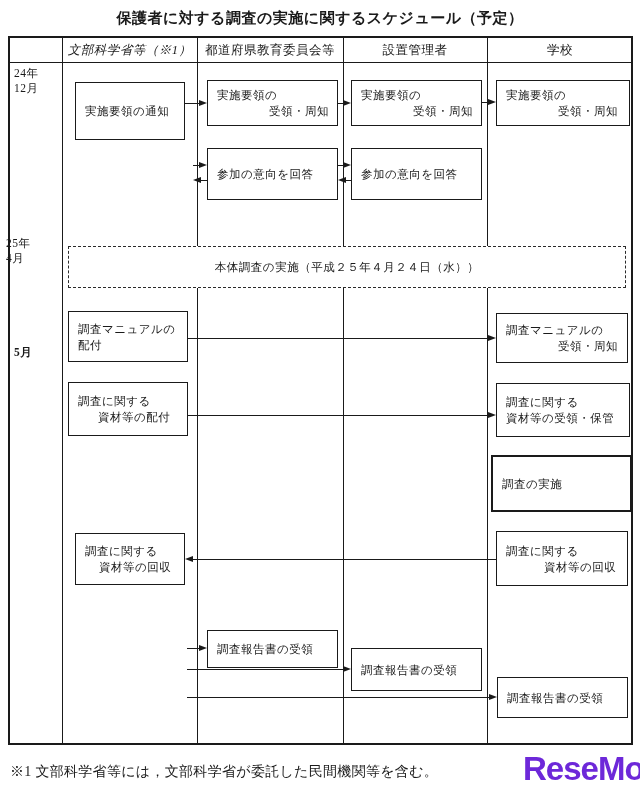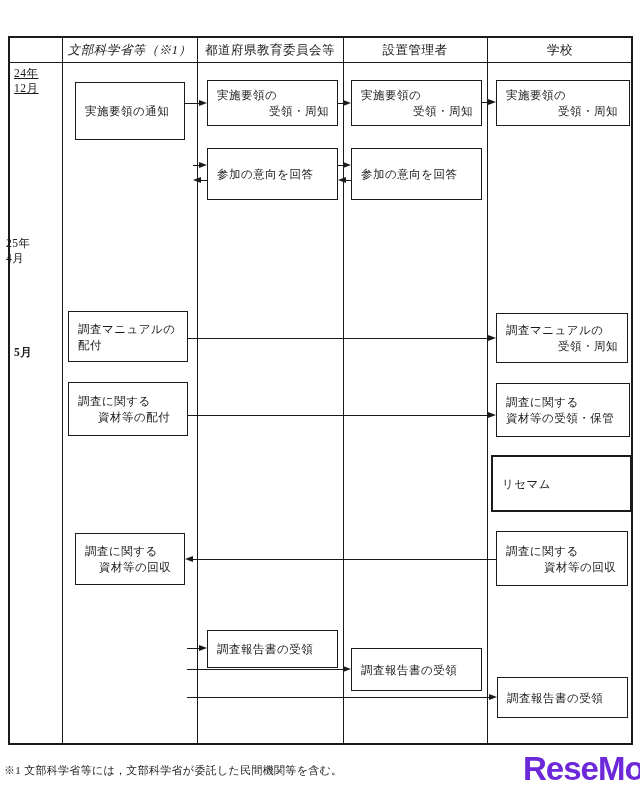--- a/index.html
+++ b/index.html
@@ -33,46 +33,47 @@
                 display:flex; align-items:center; justify-content:center;
                 font-size:11.5px; letter-spacing:0.5px; }
 
   
   .cline { position:absolute; height:1px; background:#1a1a1a; z-index:3; }
   .ah-r { position:absolute; width:0; height:0; z-index:3;
           border-left:8px solid #1a1a1a; border-top:3.5px solid transparent; border-bottom:3.5px solid transparent; }
   .ah-l { position:absolute; width:0; height:0; z-index:3;
           border-right:8px solid #1a1a1a; border-top:3.5px solid transparent; border-bottom:3.5px solid transparent; }
 
-  .footnote { position:absolute; left:4px; top:763px; font-size:11px; letter-spacing:0.3px; z-index:2; }
+  .footnote { position:absolute; left:10px; top:763px; font-size:14px; letter-spacing:0.3px; z-index:2; }
 
   .logo { position:absolute; left:523px; top:750px; z-index:2;
           font-family:"Liberation Sans","DejaVu Sans",sans-serif; }
   .logo-text { font-size:33px; font-weight:800; color:#6d28d9; letter-spacing:-1px; }
   .logo-ruby { position:absolute; right:10px; top:-4px; font-size:6px; color:#7a7a7a; letter-spacing:1px; }
 </style>
 </head>
 <body>
 
 <div class="page">
 
+  <div class="title">保護者に対する調査の実施に関するスケジュール（予定）</div>
 
   <div class="tbl-outer"></div>
   <div class="vline" style="left:62px;  top:36px; height:709px;"></div>
   <div class="vline" style="left:197px; top:36px; height:709px;"></div>
   <div class="vline" style="left:343px; top:36px; height:709px;"></div>
   <div class="vline" style="left:487px; top:36px; height:709px;"></div>
   <div class="hline-head" style="left:8px; top:62px; width:625px;"></div>
 
   <div class="col-head" style="left:62px;  width:135px;font-style:italic;">文部科学省等（※1）</div>
   <div class="col-head" style="left:343px; width:144px;">設置管理者</div>
   <div class="col-head" style="left:197px; width:146px;">都道府県教育委員会等</div>
   <div class="col-head" style="left:487px; width:146px;">学校</div>
 
-  <div class="time-label" style="left:14px; top:66px;text-decoration:underline;">
+  <div class="time-label" style="left:14px; top:66px;">
     <span class="bl" style="display:block;">24年</span>
     <span class="bl" style="display:block;">12月</span>
   </div>
   <div class="time-label" style="left:6px; top:236px;">
     <span class="bl" style="display:block;">25年</span>
     <span class="bl" style="display:block;">4月</span>
   </div>
   <div class="time-label" style="left:14px; top:345px;">
     <span class="bl" style="display:block;font-weight:bold;">5月</span>
   </div>
@@ -93,40 +94,43 @@
     <span class="bl" style="margin-left:52px;">受領・周知</span>
   </div>
 
   <div class="box" style="left:207px; top:148px; width:131px; height:52px;">
     <span class="bl">参加の意向を回答</span>
   </div>
   <div class="box" style="left:351px; top:148px; width:131px; height:52px;">
     <span class="bl">参加の意向を回答</span>
   </div>
 
+  <div class="dashed-box">
+    <span>本体調査の実施（平成２５年４月２４日（水））</span>
+  </div>
 
   <div class="box" style="left:68px; top:311px; width:120px; height:51px;">
     <span class="bl">調査マニュアルの</span>
     <span class="bl">配付</span>
   </div>
   <div class="box" style="left:496px; top:313px; width:132px; height:50px;">
     <span class="bl">調査マニュアルの</span>
     <span class="bl" style="margin-left:52px;">受領・周知</span>
   </div>
   <div class="box" style="left:68px; top:382px; width:120px; height:54px;">
     <span class="bl">調査に関する</span>
     <span class="bl" style="margin-left:20px;">資材等の配付</span>
   </div>
   <div class="box" style="left:496px; top:383px; width:134px; height:54px;">
     <span class="bl">調査に関する</span>
     <span class="bl">資材等の受領・保管</span>
   </div>
 
   <div class="box box-thick" style="left:491px; top:455px; width:141px; height:57px;">
-    <span class="bl">リセマム</span>
+    <span class="bl">調査の実施</span>
   </div>
   <div class="box" style="left:496px; top:531px; width:132px; height:55px;">
     <span class="bl">調査に関する</span>
     <span class="bl" style="margin-left:38px;">資材等の回収</span>
   </div>
   <div class="box" style="left:75px; top:533px; width:110px; height:52px;">
     <span class="bl">調査に関する</span>
     <span class="bl" style="margin-left:14px;">資材等の回収</span>
   </div>
 

